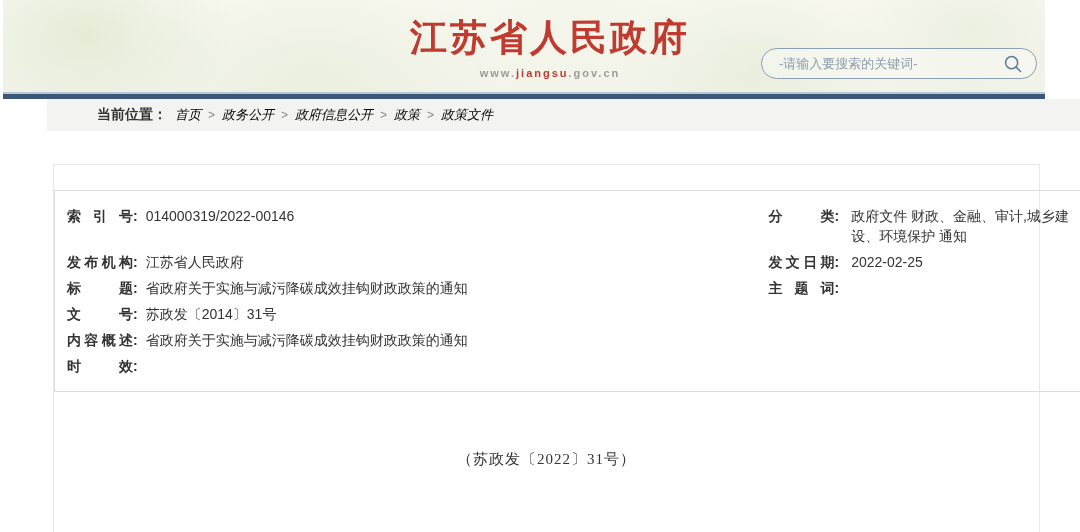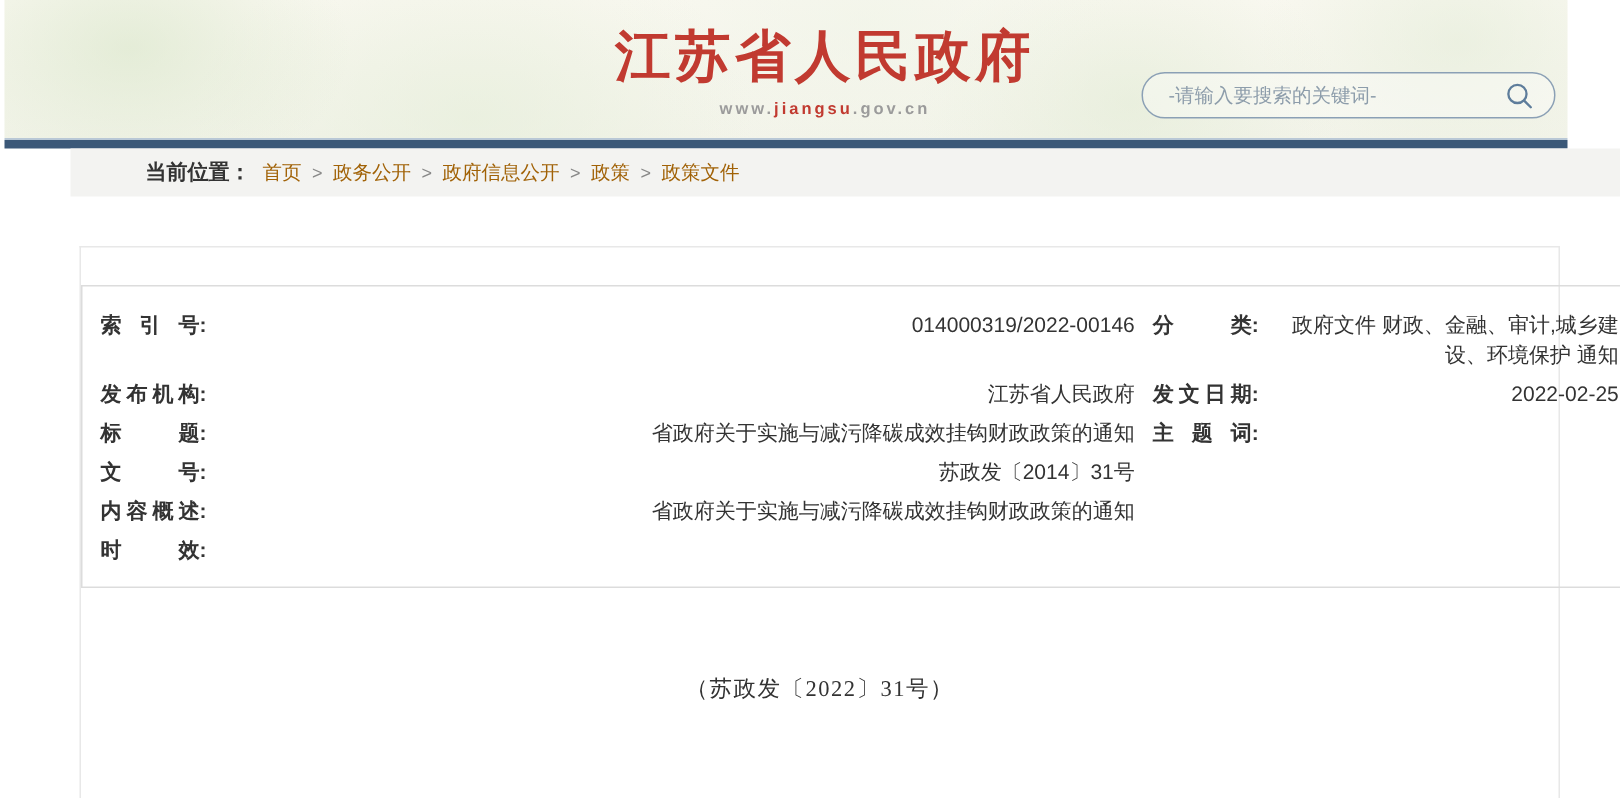--- a/index.html
+++ b/index.html
@@ -36,39 +36,39 @@
 
   
   .header-bar { height:7px; width:100%;
                 background:linear-gradient(180deg,#b9c8d6 0%,#b9c8d6 22%,#3b5878 22%,#3b5878 100%); }
 
   
   .breadcrumb-bar { height:32px; width:100%; background:#f3f3f1;
                     display:flex; align-items:center; padding-left:50px;
                     font-size:13px; color:#555;margin-left:44px; }
   .bc-label { font-size:14px; font-weight:bold; color:#333; margin-right:6px; }
-  .bc-link { color:#a16207; text-decoration:none; cursor:pointer; margin:0 2px; }
+  .bc-link { color:#000000; text-decoration:none; cursor:pointer; margin:0 2px;font-style:italic; }
   .bc-sep { color:#888; margin:0 5px; font-size:12px; }
 
   
   .content-area { padding-top:33px; }
   .content-card { margin-left:50px; width:987px; min-height:400px;
                   border:1px solid #e8e8e8; border-bottom:none; background:#fff;
                   padding-top:25px; }
 
   
   .meta-box { width:1073px; margin:0 auto; border:1px solid #dcdcdc; padding:12px 0 12px 0; }
   .mrow { display:flex; padding:3px 0; font-size:14px; color:#333; line-height:20px; }
   .mcell { display:flex; align-items:flex-start; }
   .mcell.left  { flex:0 0 65.5%; padding-left:12px; }
   .mcell.right { flex:1; padding-left:12px; padding-right:18px; }
   .mlabel { flex:none; width:66px; font-weight:bold; color:#333;
             text-align:justify; text-align-last:justify; }
   .mcolon { flex:none; font-weight:bold; }
-  .mvalue { flex:1; margin-left:8px;text-align:right; }
+  .mvalue { flex:1; margin-left:8px; }
   .mcell.right .mvalue { max-width:228px;margin-left:12px; }
 
   
   .doc-title-block { margin-top:58px; text-align:center;
                      font-family:"Liberation Serif","DejaVu Serif",serif; color:#333; }
   .doc-title { font-size:23px; font-weight:bold; line-height:31px; }
   .doc-subtitle { margin-top:10px; font-size:15px; letter-spacing:1px; }
 </style>
 </head>
 <body>

